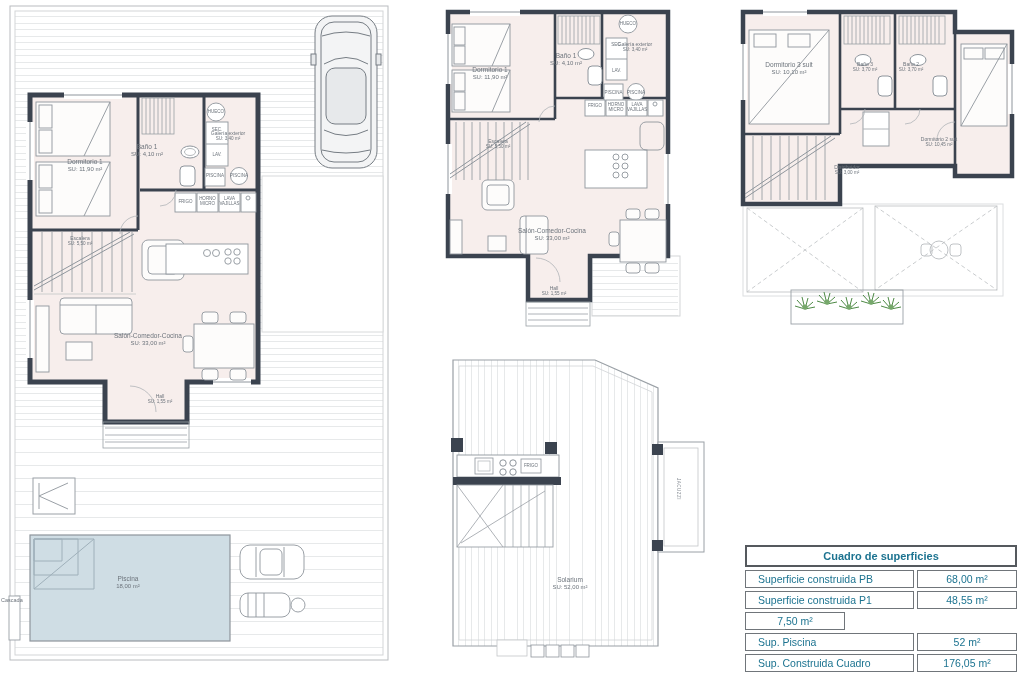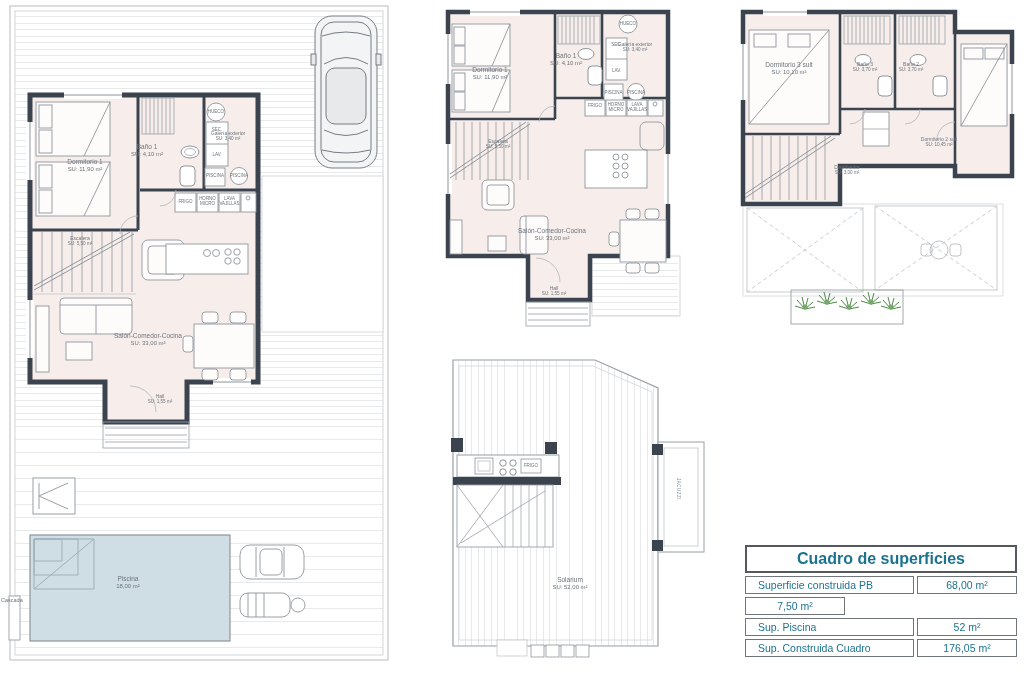--- a/index.html
+++ b/index.html
@@ -10,21 +10,21 @@
   .hlines { position:absolute; background:repeating-linear-gradient(180deg, rgba(0,0,0,0) 0 5.5px, #e7e9ea 5.5px 6.5px); }
   .vlines { position:absolute; background:repeating-linear-gradient(90deg, rgba(0,0,0,0) 0 5.5px, #e7e9ea 5.5px 6.5px); }
   .lbl { position:absolute; text-align:center; color:#6d747c; line-height:1.25; }
   .f6 { font-size:6.5px; }
   .f5 { font-size:5px; }
   .f4 { font-size:4.5px; line-height:1.12; }
   .rname { display:block; }
   .rarea { display:block; font-size:0.92em; }
   .vtext { writing-mode:vertical-rl; font-size:4.5px; color:#8a9097; letter-spacing:0.5px; }
   .surface-table { position:absolute; left:745px; top:545px; width:272px; color:#1c7390; }
-  .st-header { border:2px solid #55595e; background:#fff; font-weight:bold; font-size:16px; text-align:center; padding:3px 0; margin-bottom:3px; }
+  .st-header { border:2px solid #55595e; background:#fff; font-weight:bold; font-size:11px; text-align:center; padding:3px 0; margin-bottom:3px; }
   .st-row { display:flex; margin-bottom:3px; font-size:10.5px; }
   .st-label { flex:1; border:1.5px solid #70757a; background:#fff; padding:2px 0 2px 12px; margin-right:3px; }
   .st-value { width:100px; border:1.5px solid #70757a; background:#fff; text-align:center; padding:2px 0; }
   .cascada { position:absolute; left:1px; top:597px; width:32px; font-size:5.5px; color:#6d747c; text-align:left; }
 </style>
 </head>
 <body>
 
 <div class="sheet">
 
@@ -482,20 +482,24 @@
     <div class="lbl f4" style="left:76px;top:105px;width:20px;">FRIGO</div>
   </section>
 
   <div class="surface-table">
     <div class="st-header">Cuadro de superficies</div>
     <div class="st-row">
       <div class="st-label">Superficie construida PB</div>
       <div class="st-value">68,00 m²</div>
     </div>
     <div class="st-row">
+      <div class="st-label">Superficie construida P1</div>
+      <div class="st-value">48,55 m²</div>
+    </div>
+    <div class="st-row">
       <div class="st-value">7,50 m²</div>
     </div>
     <div class="st-row">
       <div class="st-label">Sup. Piscina</div>
       <div class="st-value">52 m²</div>
     </div>
     <div class="st-row">
       <div class="st-label">Sup. Construida Cuadro</div>
       <div class="st-value">176,05 m²</div>
     </div>

